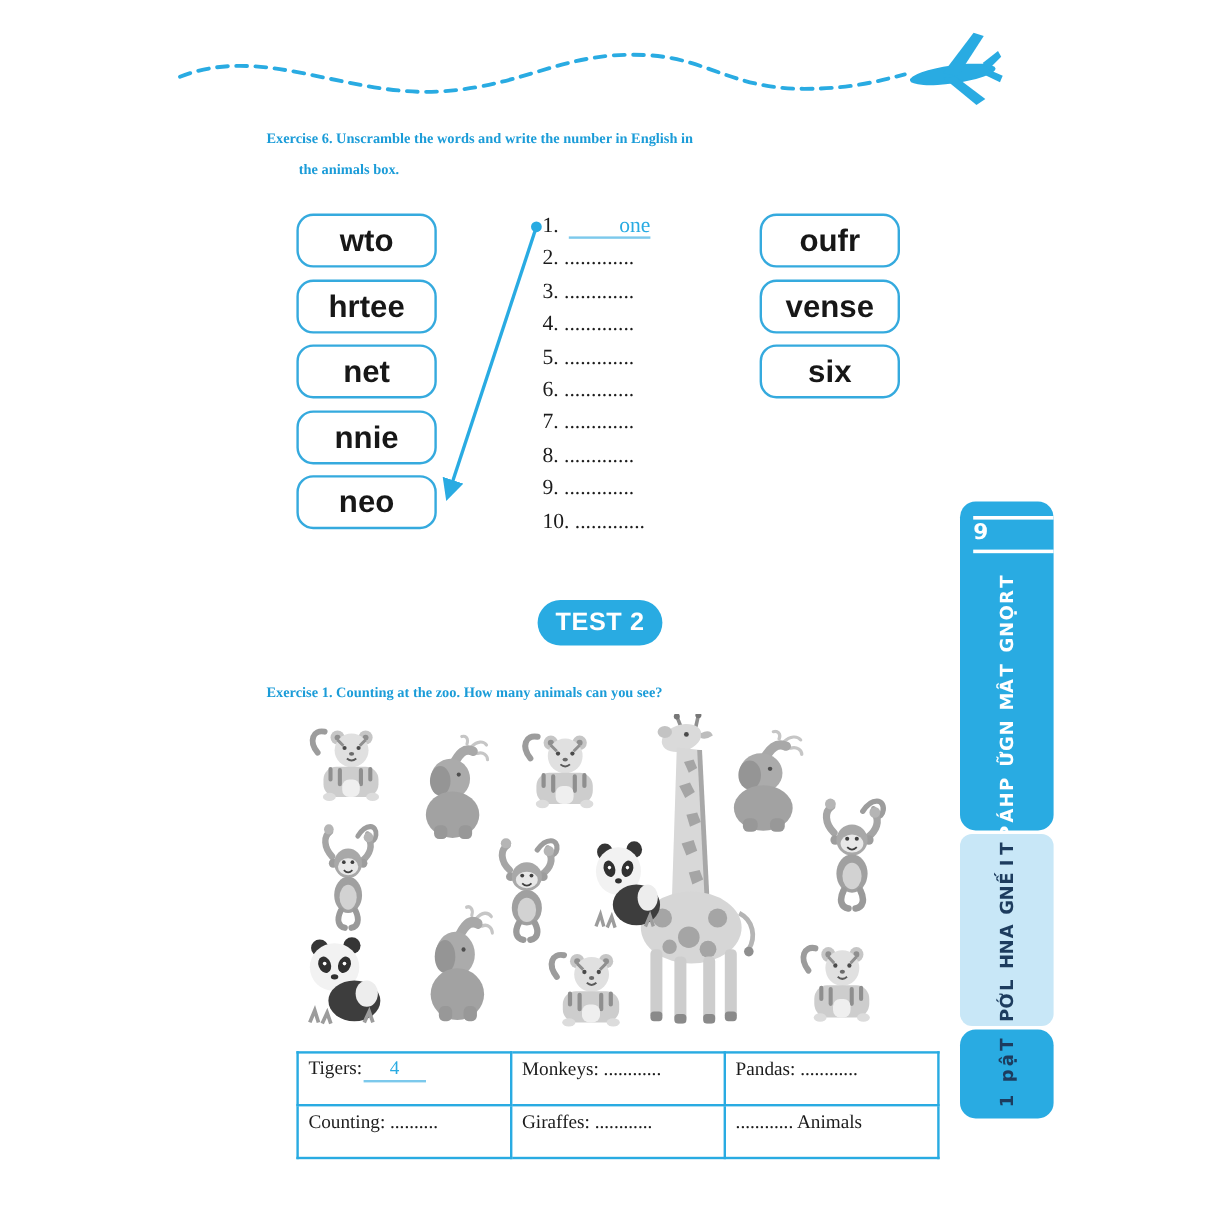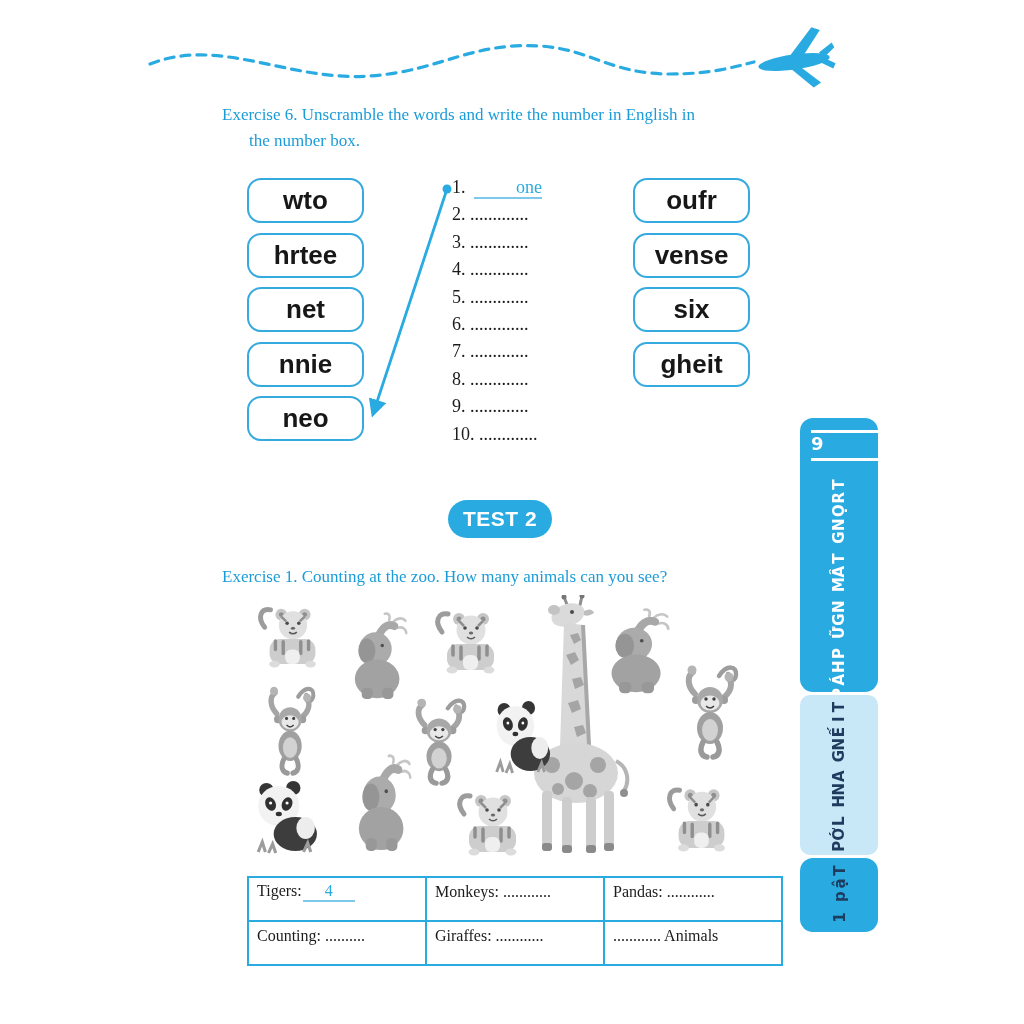--- a/index.html
+++ b/index.html
@@ -8,21 +8,21 @@
     --light:#c8e7f7;
     --navy:#1d3c5e;
   }
   html,body{margin:0;padding:0;background:#fff;}
   .page{position:relative;width:1024px;height:1024px;background:#fff;overflow:hidden;
         font-family:"Liberation Serif","DejaVu Serif",serif;}
   .abs{position:absolute;}
   svg{display:block;}
 
   
-  .ex-heading{color:var(--heading);font-weight:normal;font-size:17px;line-height:26px;}
+  .ex-heading{color:var(--heading);font-weight:bold;font-size:12px;line-height:26px;}
   .ex-heading .indent{padding-left:27px;}
 
   
   .word-col{position:absolute;display:flex;flex-direction:column;gap:9.5px;justify-content:center;}
   .word-box{width:117px;height:45px;box-sizing:border-box;border:2.5px solid #35aade;border-radius:14px;
             background:#fff;display:flex;align-items:center;justify-content:center;
             font-family:"Liberation Sans","DejaVu Sans",sans-serif;font-weight:bold;font-size:26px;color:#171717;}
 
   
   .num-list{position:absolute;left:452px;top:174px;font-size:18px;color:#1c1c1c;}
@@ -75,36 +75,35 @@
         <path d="M28,34 L58,4 L66,8 L40,38 Z"></path>
         <path d="M28,38 L52,64 L60,60 L38,38 Z"></path>
         <path d="M62,30 L76,22 L78,27 L66,36 Z"></path>
         <path d="M62,40 L74,48 L77,43 L66,36 Z"></path>
       </g>
     </g>
   </svg>
 
   <div class="abs ex-heading" style="left:222px;top:102px;width:585px;">
     <div>Exercise 6. Unscramble the words and write the number in English in</div>
-    <div class="indent">the number box.</div>
+    <div class="indent">the animals box.</div>
   </div>
 
   <div class="word-col" style="left:247px;top:178px;">
     <div class="word-box">wto</div>
     <div class="word-box">hrtee</div>
     <div class="word-box">net</div>
     <div class="word-box">nnie</div>
     <div class="word-box">neo</div>
   </div>
 
   <div class="word-col" style="left:633px;top:178px;">
     <div class="word-box">oufr</div>
     <div class="word-box">vense</div>
     <div class="word-box">six</div>
-    <div class="word-box">gheit</div>
   </div>
 
   <div class="num-list">
     <div class="num-row">
       <span>1.</span>
       <span class="blank-answer">one</span>
     </div>
     <div class="num-row"><span>2.</span> <span>.............</span></div>
     <div class="num-row"><span>3.</span> <span>.............</span></div>
     <div class="num-row"><span>4.</span> <span>.............</span></div>

